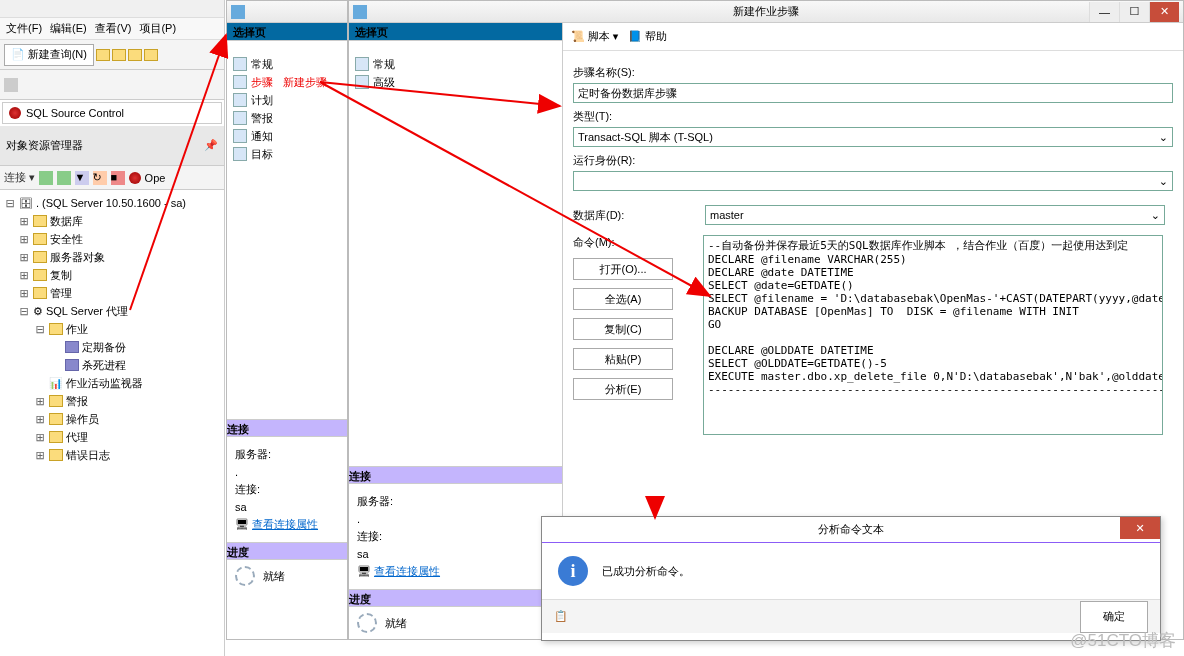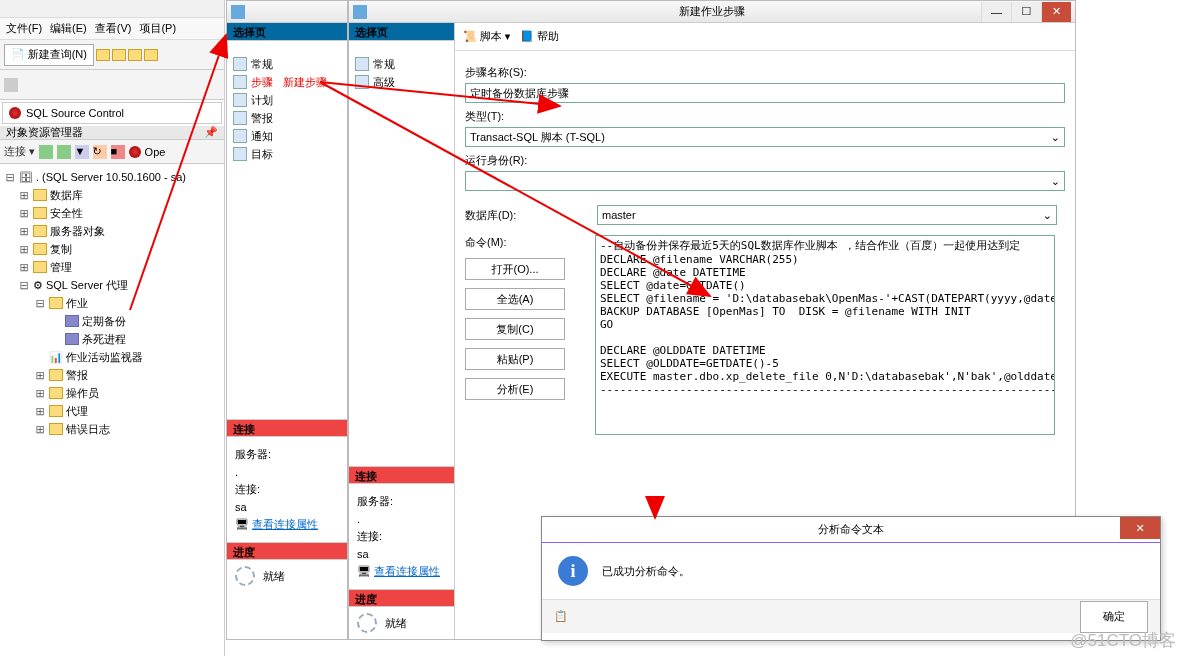--- a/index.html
+++ b/index.html
@@ -4,35 +4,35 @@
 <style>
 * { box-sizing: border-box; margin: 0; padding: 0; font-family: "Microsoft YaHei", "SimSun", sans-serif; font-size: 11px; }
 body { width: 1184px; height: 656px; background: #fff; position: relative; overflow: hidden; }
 .ssms { position: absolute; left: 0; top: 0; width: 225px; height: 656px; border-right: 1px solid #ccc; }
 .ssms-top { height: 18px; background: #f0f0f0; border-bottom: 1px solid #ddd; }
 .ssms-menu { height: 22px; display: flex; align-items: center; gap: 8px; padding: 0 6px; background: #f8f8f8; border-bottom: 1px solid #ddd; }
 .ssms-tb1 { height: 30px; display: flex; align-items: center; gap: 2px; padding: 0 4px; background: #f4f4f4; border-bottom: 1px solid #ccc; }
 .btn { height: 22px; padding: 2px 6px; background: #fff; border: 1px solid #aaa; display: inline-flex; align-items: center; gap: 3px; cursor: default; }
 .ssms-tb2 { height: 30px; display: flex; align-items: center; gap: 2px; padding: 0 4px; background: #f4f4f4; border-bottom: 1px solid #ccc; }
 .sql-src { height: 22px; display: flex; align-items: center; padding: 0 6px; background: #fff; border: 1px solid #ccc; margin: 2px; }
-.obj-ex-hdr { height: 14px; background: #e8e8e8; border-bottom: 1px solid #ccc; display: flex; align-items: center; justify-content: space-between; padding: 0 6px; text-align: right; }
+.obj-ex-hdr { height: 40px; background: #e8e8e8; border-bottom: 1px solid #ccc; display: flex; align-items: center; justify-content: space-between; padding: 0 6px; text-align: right; }
 .conn-tb { height: 24px; display: flex; align-items: center; gap: 4px; padding: 0 4px; background: #f4f4f4; border-bottom: 1px solid #ccc; }
 .tree { padding: 4px; overflow: auto; }
 .tree-node { display: flex; align-items: center; gap: 3px; height: 18px; white-space: nowrap; }
 .tree-tog { width: 12px; text-align: center; color: #666; cursor: pointer; }
 .folder-icon { width: 14px; height: 12px; background: #fbdc7c; border: 1px solid #c9a227; display: inline-block; }
 .job-dlg1 { position: absolute; left: 226px; top: 0; width: 122px; height: 640px; border: 1px solid #bbb; background: #fff; }
 .dlg-icon-bar { height: 22px; background: linear-gradient(#f8f8f8,#e8e8e8); border-bottom: 1px solid #ccc; display:flex; align-items:center; padding:0 4px; }
 .sel-page-hdr { height: 18px; background: #0369a1; padding: 2px 6px; font-weight: bold; border-bottom: 1px solid #ccc; }
 .sel-page-list { padding: 2px; margin-top: 12px; }
 .sel-item { display: flex; align-items: center; gap: 4px; height: 18px; padding: 0 4px; }
 .sel-item .pic { width: 14px; height: 14px; background:#d7e6f7; border:1px solid #8aa; }
 .sel-item.red span { color: #e00; }
-.sec-hdr { height: 18px; background: #ef4444; padding: 2px 6px; font-weight: bold; border-top: 1px solid #ccc; border-bottom: 1px solid #ccc; }
-.job-dlg2 { position: absolute; left: 348px; top: 0; width: 728px; height: 640px; border: 1px solid #bbb; background: #fff; }
+.sec-hdr { height: 18px; background: #c4b5fd; padding: 2px 0; font-weight: bold; border-top: 1px solid #ccc; border-bottom: 1px solid #ccc; }
+.job-dlg2 { position: absolute; left: 348px; top: 0; width: 836px; height: 640px; border: 1px solid #bbb; background: #fff; }
 .job-dlg2-inner { display:flex; height:100%; }
 .left-nav { width: 218px; border-right:1px solid #ccc; display:flex; flex-direction:column; }
 .nav-fill { flex:1; }
 .main-area { flex:1; display:flex; flex-direction:column; }
 .script-bar { height: 28px; display:flex; align-items:center; gap:10px; padding:0 8px; border-bottom:1px solid #ddd; }
 .form-area { padding: 8px 10px; }
 .lbl { display:block; margin-top:6px; margin-bottom:3px; }
 .inp { width: 600px; height: 20px; border:1px solid #7a9; padding:1px 4px; background:#fff; }
 .sel { width: 600px; height: 20px; border:1px solid #7a9; background:#fff; padding:1px 4px; }
 .db-row { display:flex; align-items:center; gap:12px; margin-top:14px; }

